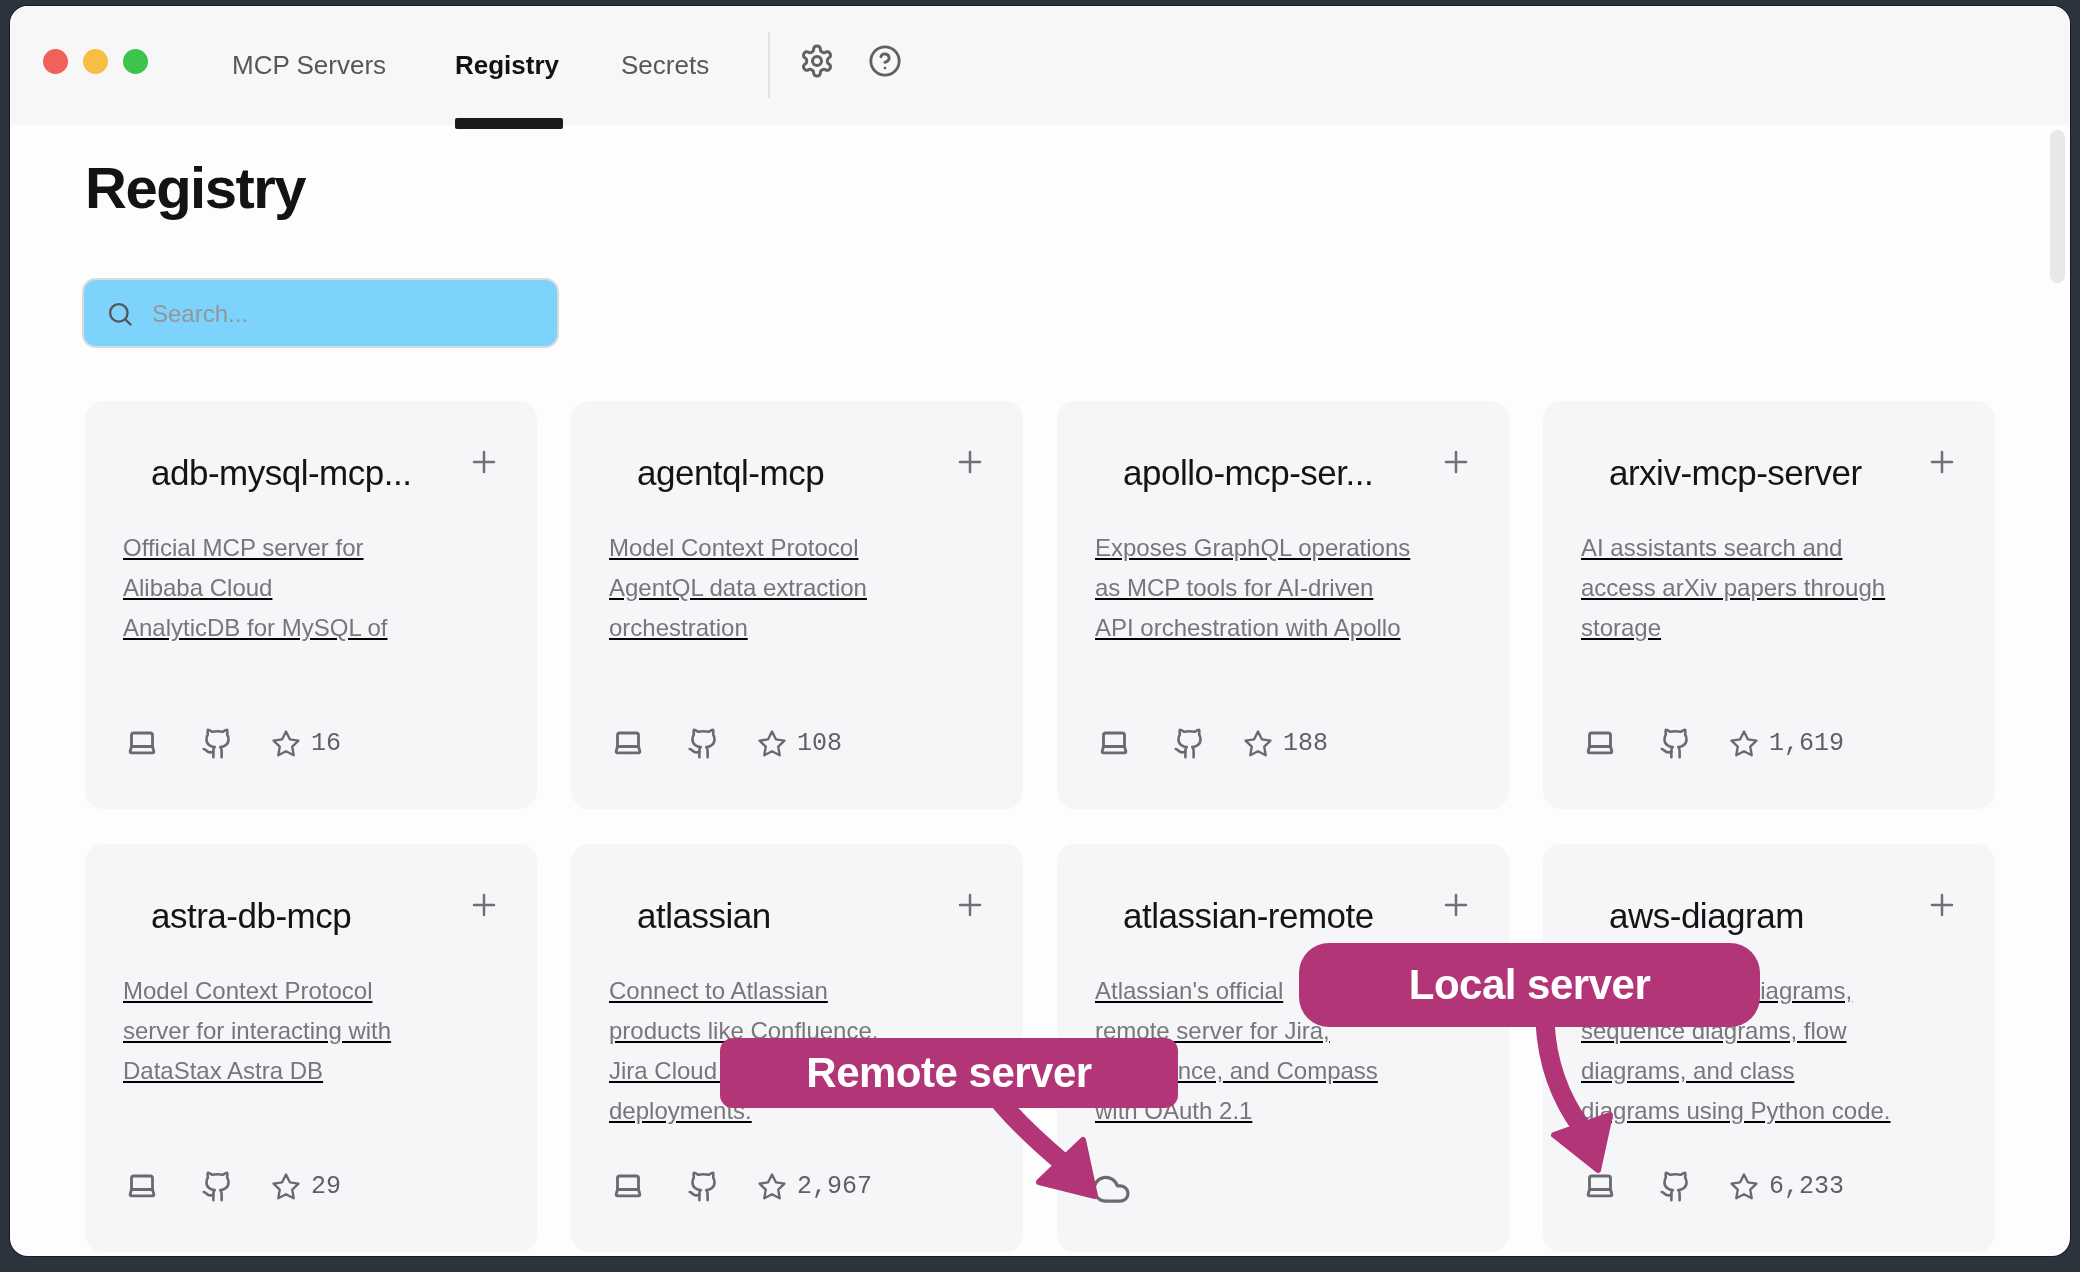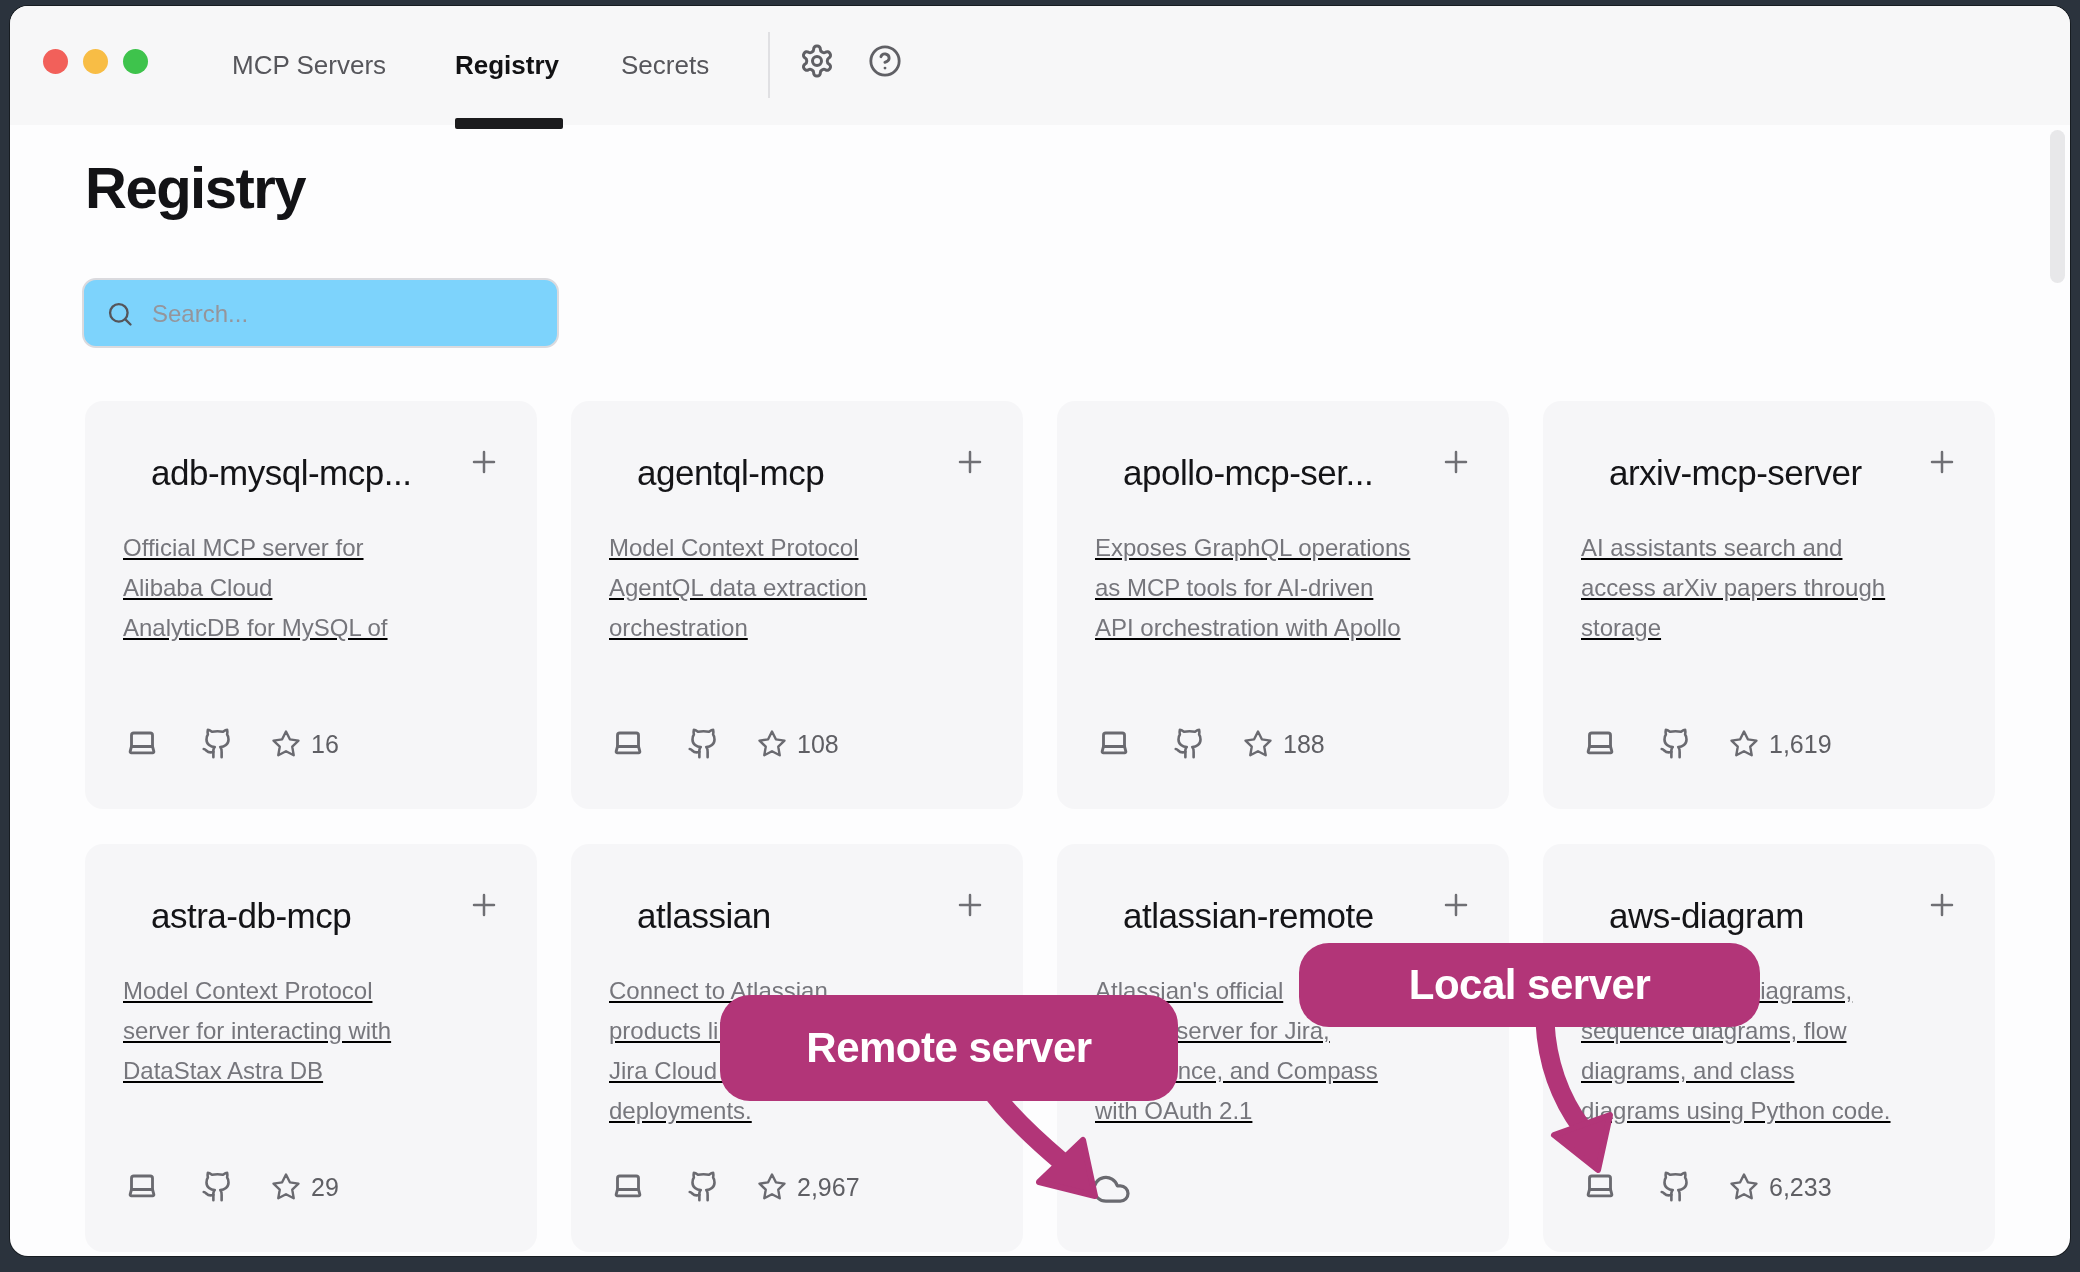--- a/index.html
+++ b/index.html
@@ -31,26 +31,26 @@
   
   .card{position:absolute;width:452px;height:408px;background:#f6f6f8;border-radius:18px;z-index:1;}
   .card-title{position:absolute;left:38px;top:52px;max-width:330px;font-size:35px;font-weight:400;color:#141417;letter-spacing:-0.5px;white-space:nowrap;overflow:hidden;margin-left:28px;}
   .card-plus{position:absolute;right:38px;top:46px;cursor:pointer;}
   .card-desc{position:absolute;left:38px;top:127px;width:380px;text-decoration:underline;}
   .dline{font-size:24px;line-height:40px;color:#76767c;white-space:nowrap;}
   .f-icon{position:absolute;}
   .f-laptop{left:38px;top:323px;}
   .f-github{left:116px;top:326px;}
   .f-star{left:186px;top:328px;}
-  .f-count{position:absolute;left:226px;top:326px;font-size:25px;line-height:34px;color:#5f5f64;}
+  .f-count{position:absolute;left:226px;top:326px;font-size:25px;line-height:34px;color:#5f5f64;font-family:Liberation Mono, monospace;}
   .f-cloud{left:33px;top:330px;}
   
   .callout{position:absolute;z-index:50;background:#b23578;border-radius:30px;display:flex;align-items:center;justify-content:center;
     color:#ffffff;font-size:42px;font-weight:800;letter-spacing:-0.5px;}
-  #callout-remote{left:710px;top:989px;width:458px;height:106px;}
+  #callout-remote{left:710px;top:1032px;width:458px;height:70px;border-radius:13px;}
   #callout-local{left:1273px;top:937px;width:461px;height:84px;margin-left:16px;}
   #arrow-layer{position:absolute;left:0;top:0;width:2060px;height:1250px;z-index:49;pointer-events:none;}
   
   .scroll-thumb{position:absolute;right:5px;top:124px;width:15px;height:153px;background:#e8e8ea;border-radius:8px;z-index:60;}
 </style>
 </head>
 <body>
 
 <div class="window">
 

